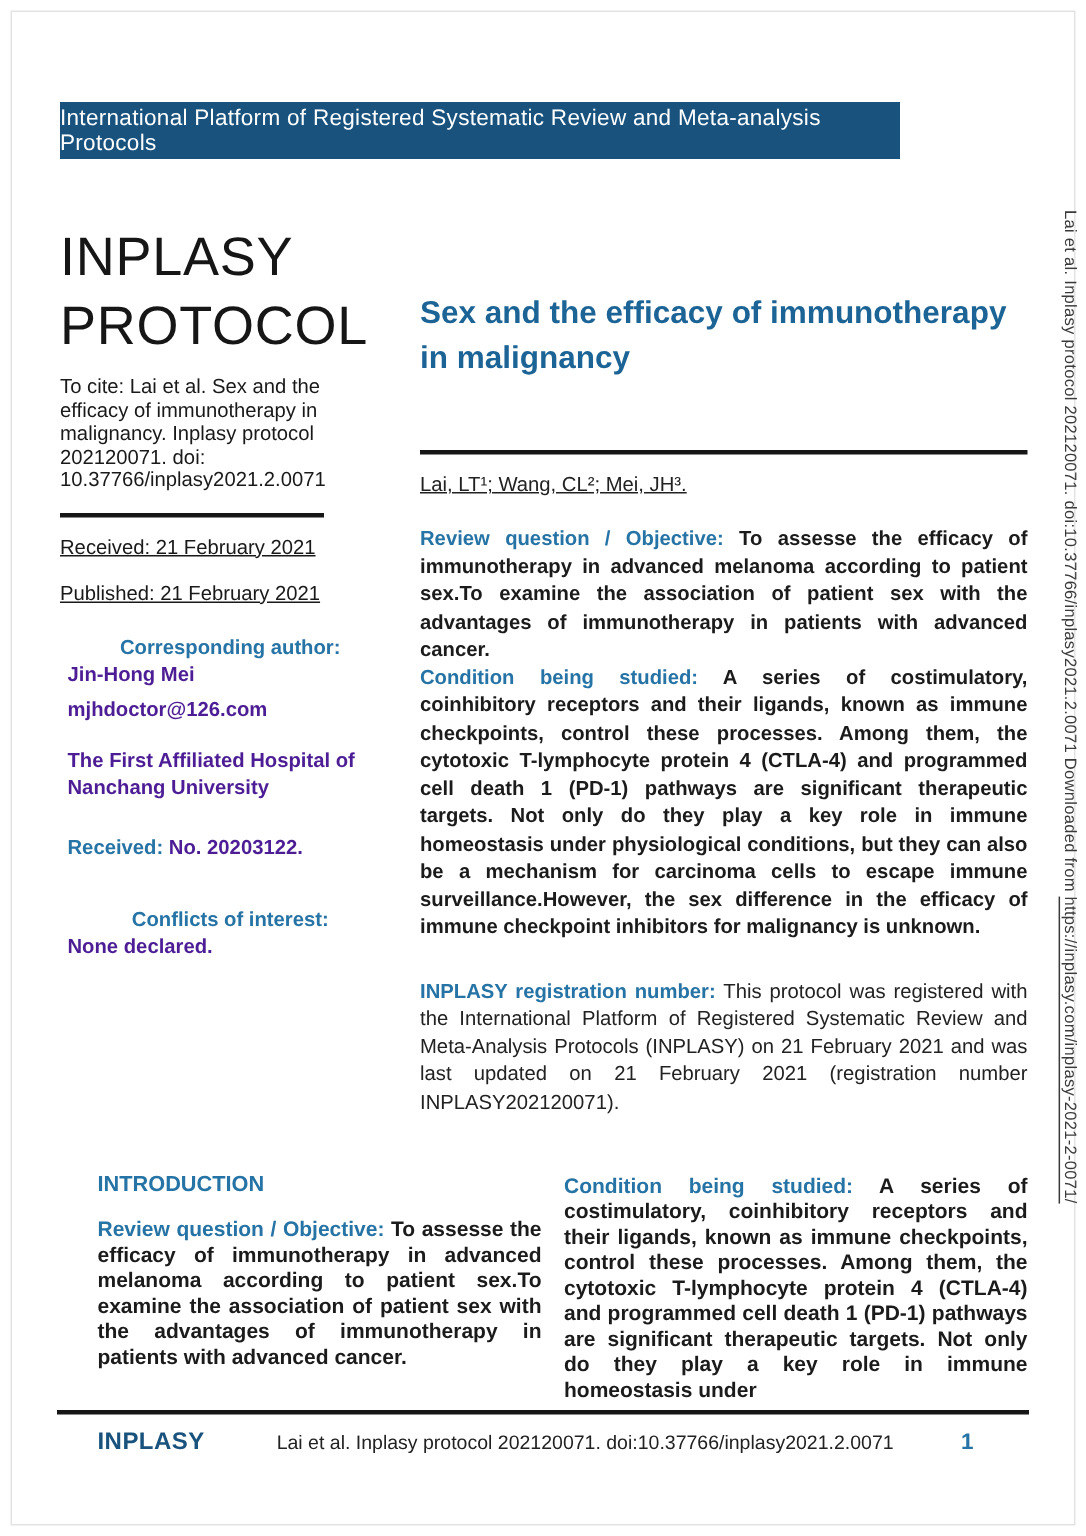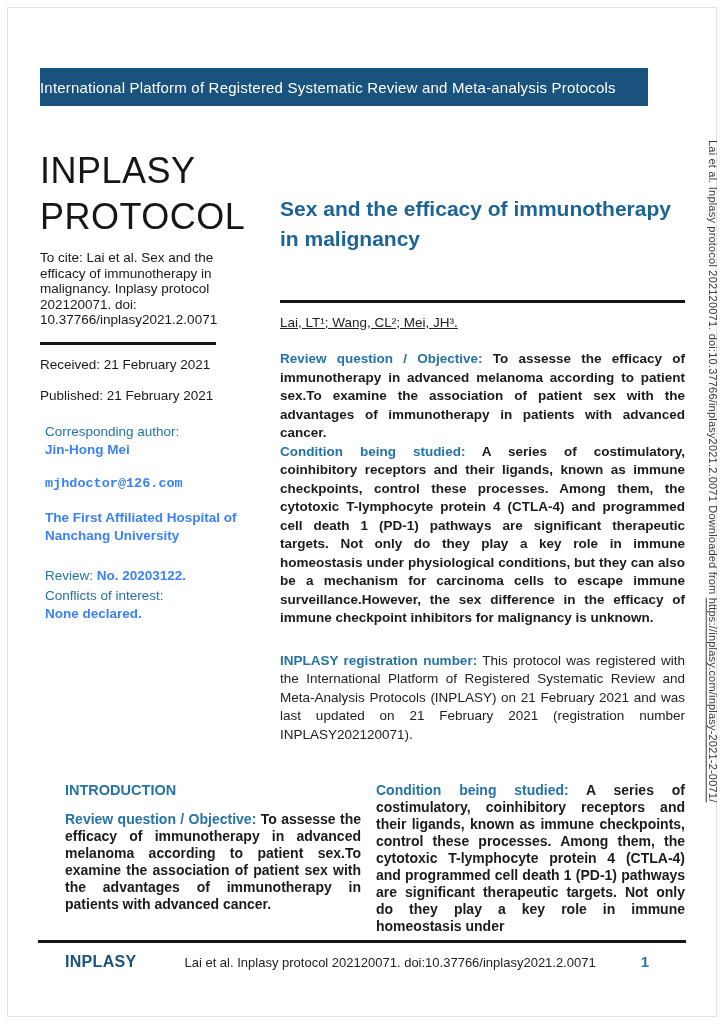--- a/index.html
+++ b/index.html
@@ -4,49 +4,49 @@
 <style>
   html,body { margin:0; padding:0; background:#ffffff; }
   .page {
     position:relative; width:724px; height:1024px; background:#ffffff;
     font-family:"Liberation Sans", sans-serif; color:#1b1b1b; overflow:hidden;
   }
   .page-border { position:absolute; inset:7px; border:1px solid #e3e3e3; pointer-events:none; }
 
   
   .banner {
-    position:absolute; left:40px; top:68px; width:608px; height:38px;
+    position:absolute; left:40px; top:68px; width:560px; height:38px;
     background:var(--banner-bg,#1a527e); color:#ffffff;
-    display:flex; align-items:center; justify-content:flex-start;
+    display:flex; align-items:center; justify-content:flex-end;
     font-size:15px; letter-spacing:0.2px;
   }
 
   
   .main { position:absolute; left:40px; top:140px; width:645px; display:flex; }
   .col-left { width:222px; flex:none; }
   .col-right { width:405px; flex:none; margin-left:18px; }
 
   
   .masthead { margin:8px 0 0 0; font-size:36px; font-weight:normal; line-height:46px; color:#161616; letter-spacing:0.5px; }
   .masthead span { display:block; }
   .cite { margin:10px 0 0 0; width:216px; font-size:13.5px; line-height:15.5px; color:#191919; }
   .rule { background:#161616; height:3px; }
   .rule-left { width:176px; margin-top:14px; }
-  .meta-line { margin:0; font-size:13.5px; color:#191919; }
+  .meta-line { margin:0; font-size:13.5px; color:#191919;text-decoration:underline; }
   .meta-received { margin-top:12px; }
   .meta-published { margin-top:16px; }
   .meta-block { margin:0 0 0 5px; font-size:13.5px; line-height:18px; }
   .mb-corresponding { margin-top:20px; }
-  .mb-email { margin-top:16px;font-family:Liberation Mono, monospace; }
+  .mb-email { margin-top:5px; }
   .mb-affiliation { margin-top:16px; }
   .mb-support { margin-top:22px; }
   .mb-review-stage { margin-top:16px; }
-  .mb-conflicts { margin-top:2px; }
-  .label-blue { color:var(--label-blue,#2673a5); font-weight:normal; }
-  .value-bold { color:#3b82f6; font-weight:bold; }
+  .mb-conflicts { margin-top:30px; }
+  .label-blue { color:var(--label-blue,#2673a5); font-weight:bold;text-align:center; }
+  .value-bold { color:#4c1d95; font-weight:bold; }
   .block-label { display:block; }
   .block-value { display:block; }
 
   
   .article-title { margin:54px 0 0 0; font-size:21px; line-height:30px; font-weight:bold; color:var(--title-blue,#1d6496); }
   .rule-right { width:405px; margin-top:46px; }
   .authors { margin:12px 0 0 0; font-size:13.5px; color:#222222;text-decoration:underline; }
   .para { margin:0; font-size:13.5px; line-height:18.5px; text-align:justify; font-weight:bold; color:#1b1b1b; }
   .para .lead { color:var(--label-blue,#2673a5); }
   .para-review { margin-top:20px; }
@@ -106,21 +106,21 @@
 
       <div class="meta-block mb-email">
         <span class="value-bold">mjhdoctor@126.com</span>
       </div>
 
       <div class="meta-block mb-affiliation">
         <span class="value-bold block-value">The First Affiliated Hospital of Nanchang University</span>
       </div>
 
       <div class="meta-block mb-support">
-        <span class="label-blue">Review:</span>
+        <span class="label-blue">Received:</span>
         <span class="value-bold">No. 20203122.</span>
       </div>
 
 
       <div class="meta-block mb-conflicts">
         <span class="label-blue block-label">Conflicts of interest:</span>
         <span class="value-bold block-value">None declared.</span>
       </div>
     </div>
 

